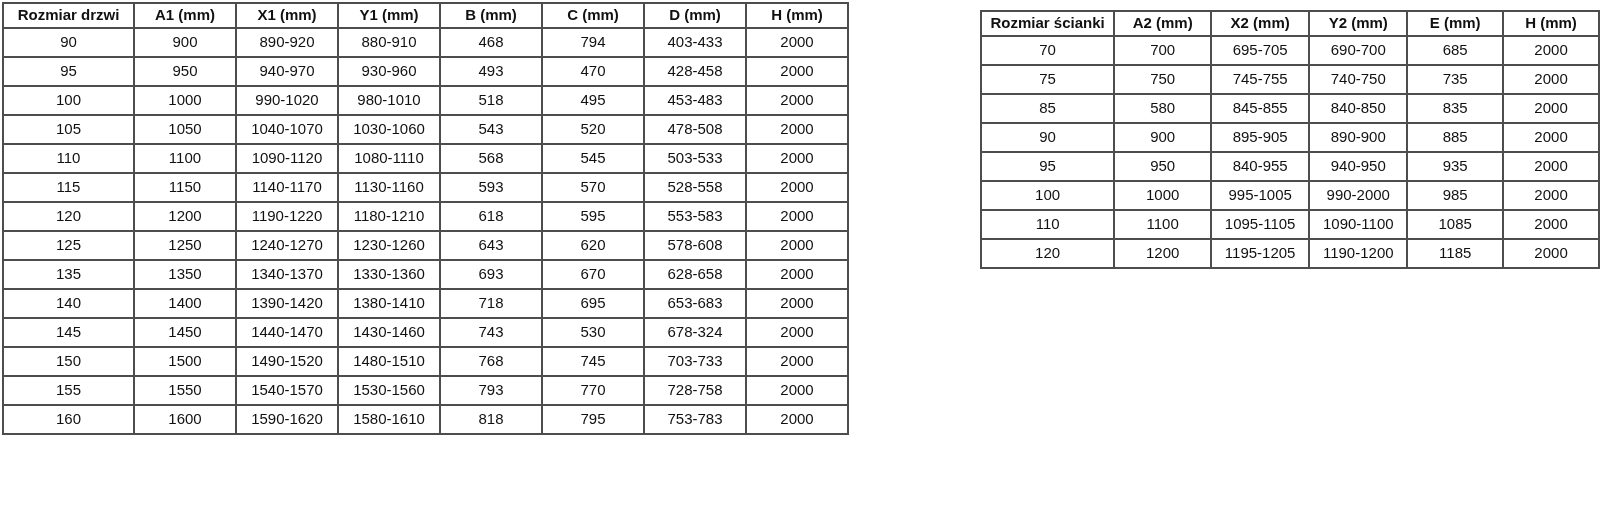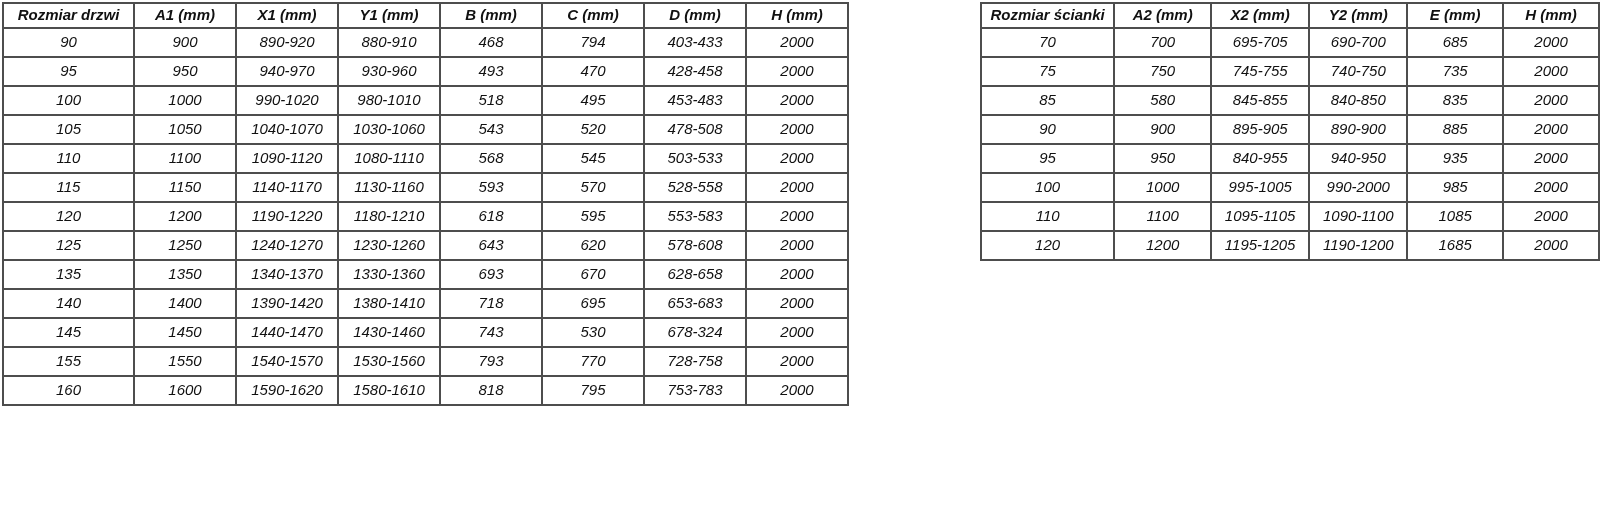--- a/index.html
+++ b/index.html
@@ -9,37 +9,36 @@
   }
   *{box-sizing:border-box;}
   html,body{margin:0;padding:0;background:var(--bg-color);}
   body{font-family:"Liberation Sans","DejaVu Sans",sans-serif;color:var(--text-color);}
   .page{position:relative;width:1600px;height:514px;background:var(--bg-color);overflow:hidden;}
   table.spec{
     position:absolute;
     border-collapse:collapse;
     table-layout:fixed;
     background:var(--bg-color);
-    font-style:italic;
   }
   table.spec th,
   table.spec td{
     border:2px solid var(--border-color);
     text-align:center;
     vertical-align:middle;
     padding:0 2px;
     font-size:15px;
     line-height:1.1;
     white-space:nowrap;
     color:var(--text-color);
   }
   table.spec th{font-weight:bold;height:25px;}
   table.spec td{font-weight:normal;height:29px;}
   #door-table{left:2px;top:2px;}
-  #wall-table{left:952px;top:2px;margin-left:28px;}
+  #wall-table{left:952px;top:10px;margin-left:28px;}
   #door-table col{width:102px;}
   #door-table col.first{width:131px;}
   #wall-table col{width:101px;}
   #wall-table col.first{width:135px;}
 </style>
 </head>
 <body>
 
 <div class="page">
   <table id="door-table" class="spec">
@@ -170,20 +169,30 @@
           <td>145</td>
           <td>1450</td>
           <td>1440-1470</td>
           <td>1430-1460</td>
           <td>743</td>
           <td>530</td>
           <td>678-324</td>
           <td>2000</td>
         </tr>
         <tr>
+          <td>150</td>
+          <td>1500</td>
+          <td>1490-1520</td>
+          <td>1480-1510</td>
+          <td>768</td>
+          <td>745</td>
+          <td>703-733</td>
+          <td>2000</td>
+        </tr>
+        <tr>
           <td>155</td>
           <td>1550</td>
           <td>1540-1570</td>
           <td>1530-1560</td>
           <td>793</td>
           <td>770</td>
           <td>728-758</td>
           <td>2000</td>
         </tr>
         <tr>
@@ -272,18 +281,18 @@
           <td>1095-1105</td>
           <td>1090-1100</td>
           <td>1085</td>
           <td>2000</td>
         </tr>
         <tr>
           <td>120</td>
           <td>1200</td>
           <td>1195-1205</td>
           <td>1190-1200</td>
-          <td>1685</td>
+          <td>1185</td>
           <td>2000</td>
         </tr>
       </tbody>
     </table>
 </div>
 
 </body></html>

